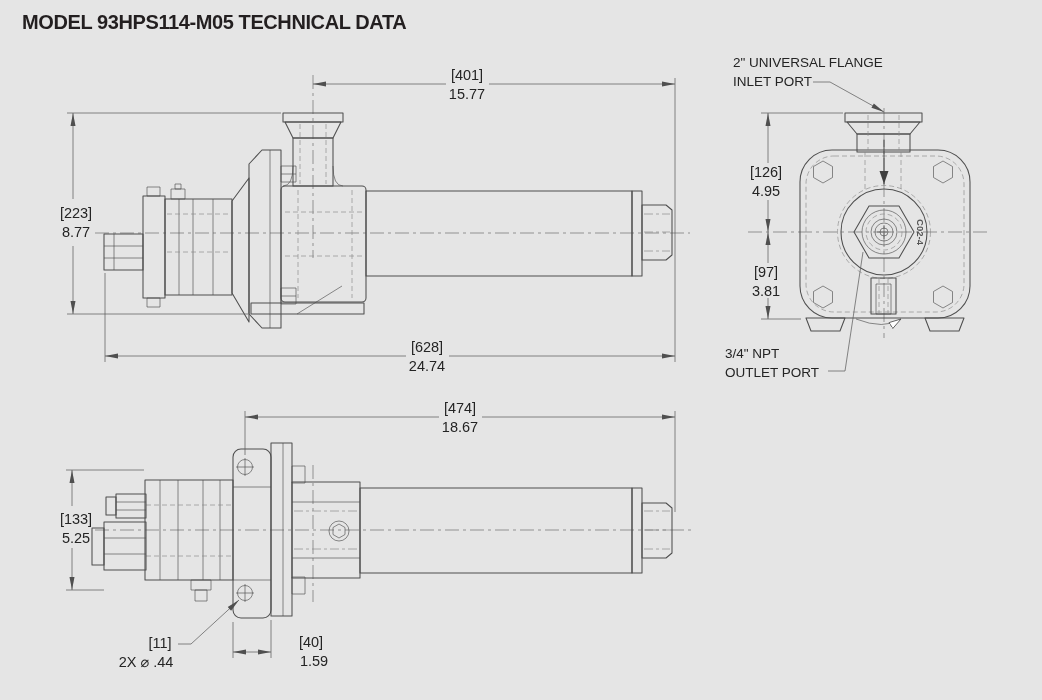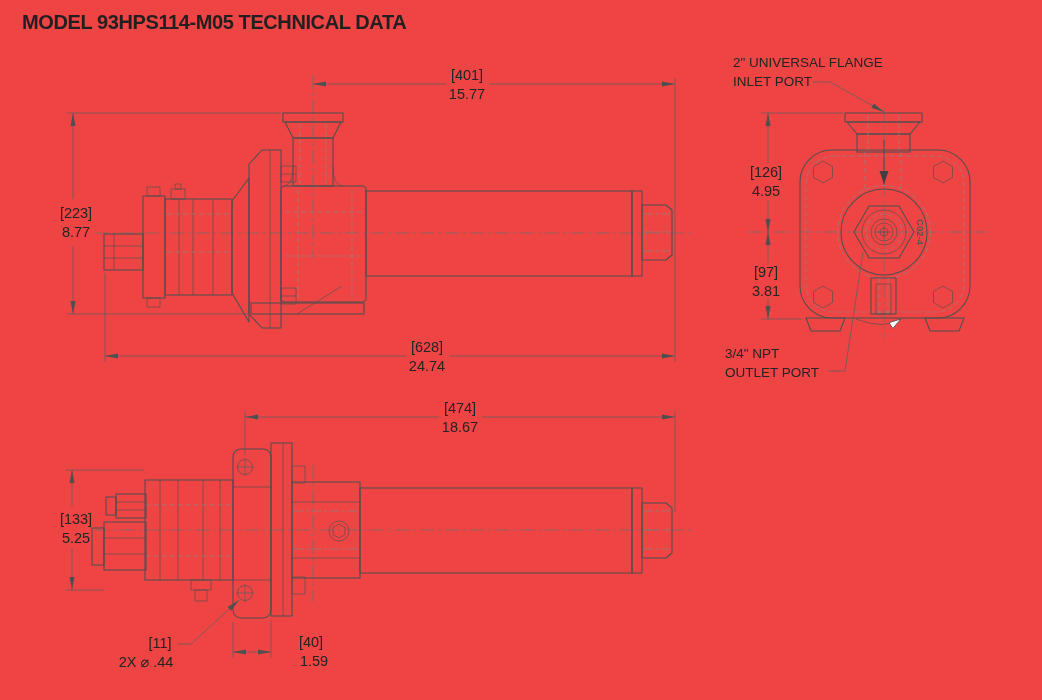--- a/index.html
+++ b/index.html
@@ -1,17 +1,17 @@
 <!DOCTYPE html>
 <html style="--ink: #231f20; --line: #4f4f4f; --thin: #5f5f5f;"><head>
 <meta charset="utf-8">
 <style>
   :root { --ink:#231f20; --line:#4f4f4f; --thin:#5f5f5f; }
   html,body { margin:0; padding:0; background:#fff; }
-  #stage { position:relative; width:1042px; height:700px; background:#ef4444; overflow:hidden;
+  #stage { position:relative; width:1042px; height:700px; background:#e5e5e5; overflow:hidden;
            font-family:"Liberation Sans", sans-serif; }
   svg text { font-family:"Liberation Sans", sans-serif; }
   .title { font-size:20px; font-weight:700; letter-spacing:-0.4px; fill:var(--ink); }
   .dtxt  { font-size:14.5px; fill:#242424; }
   .lbl   { font-size:13.5px; fill:#242424; }
   .cast  { font-size:9.5px; font-weight:700; fill:#555; }
   .ol    { stroke:var(--line); stroke-width:1.05; fill:none; stroke-linejoin:round; stroke-linecap:round; }
   .ol2   { stroke:var(--line); stroke-width:0.65; fill:none; stroke-linejoin:round; }
   .dim   { stroke:var(--thin); stroke-width:0.75; fill:none; }
   .cl    { stroke:#6d6d6d; stroke-width:0.7; fill:none; stroke-dasharray:14 4 3 4; }

